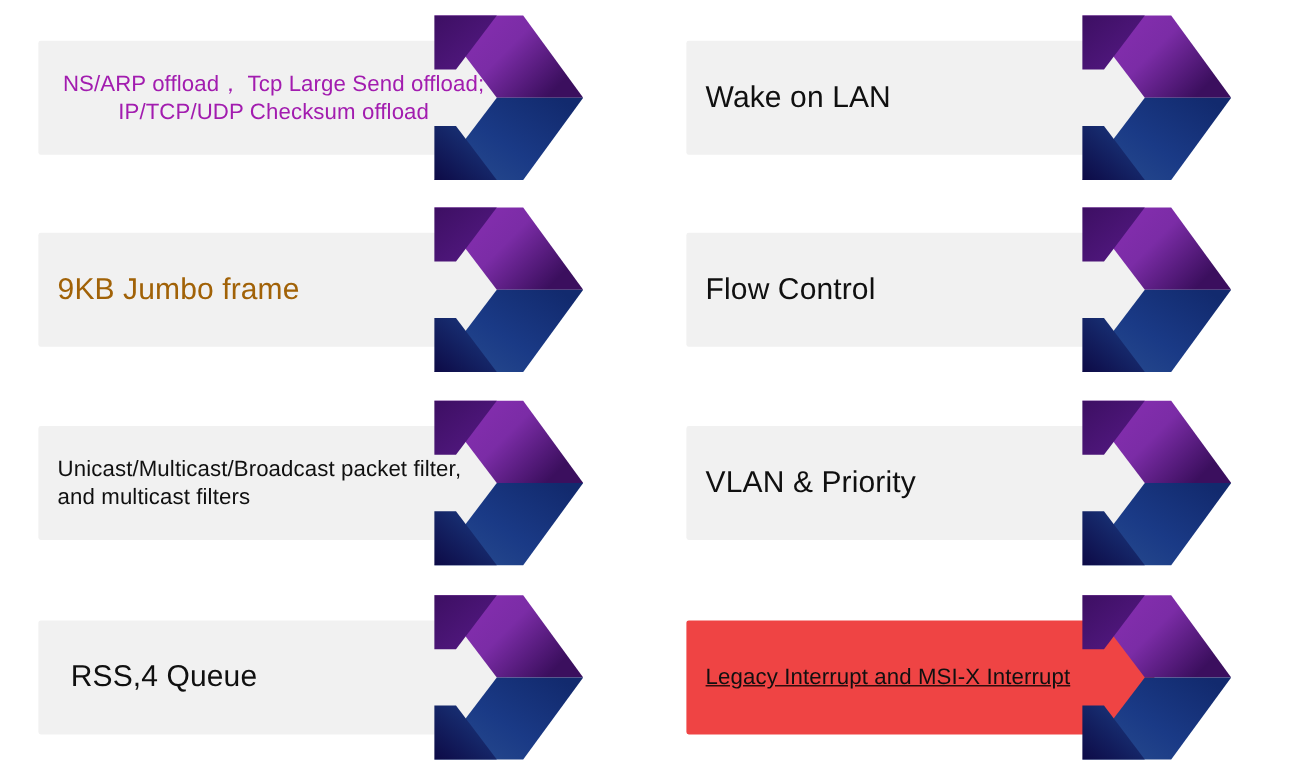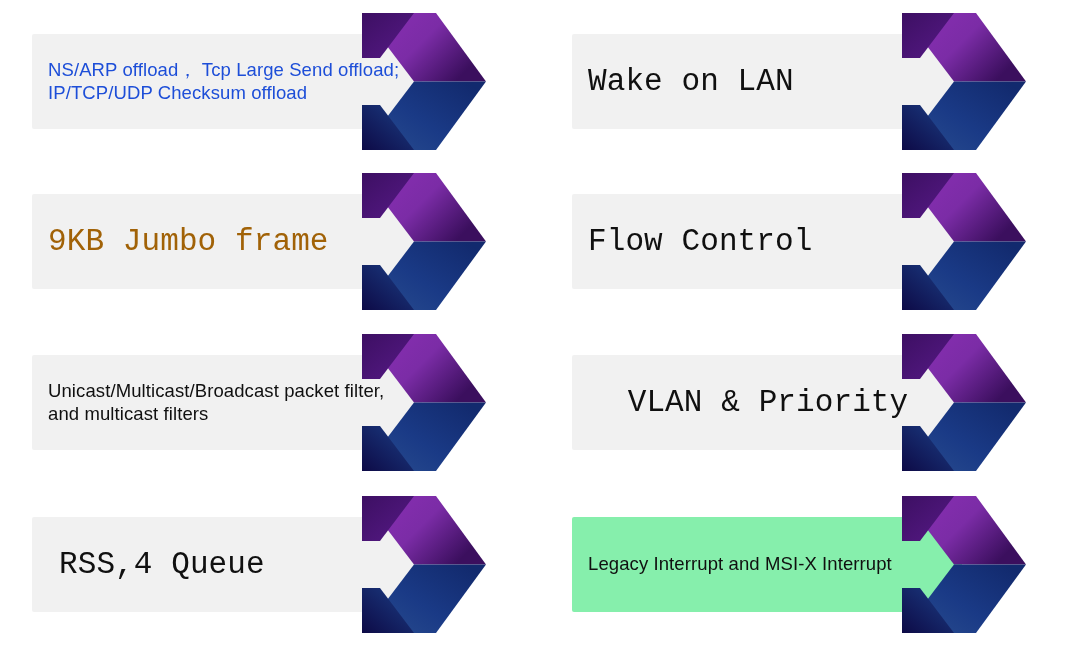--- a/index.html
+++ b/index.html
@@ -38,40 +38,40 @@
     align-items: center;
     box-sizing: border-box;
     padding: 0 14px 0 16px;
   }
   .plate-text {
     color: #101010;
     line-height: 1.22;
     letter-spacing: 0.1px;
     font-weight: 400;
   }
-  .size-lg .plate-text { font-size: 31px; font-family: Liberation Mono, monospace; }
+  .size-lg .plate-text { font-size: 25px; }
   .size-md .plate-text { font-size: 18.5px; }
   
   .arrow {
     position: absolute;
     left: 340px;
     top: 0px;
     width: 146px;
     height: 151px;
     pointer-events: none;
   }
   .arrow svg { display: block; width: 146px; height: 151px; }
 </style>
 </head>
 <body>
 
 <div id="board" style="background: rgb(255, 255, 255);">
     <div class="chev-item size-md" style="left: 0px; top: 6px;">
     <div class="plate" style="background: rgb(241, 241, 241);">
-      <span class="plate-text" style="color: #1d4ed8;">NS/ARP offload， Tcp Large Send offload; IP/TCP/UDP Checksum offload</span>
+      <span class="plate-text" style="color: #a21caf; text-align: center;">NS/ARP offload， Tcp Large Send offload; IP/TCP/UDP Checksum offload</span>
     </div>
     <div class="arrow">
       <svg viewBox="0 0 146 151" xmlns="http://www.w3.org/2000/svg">
         <defs>
           <linearGradient class="g-purple" x1="0" y1="0" x2="1" y2="0.55" id="g-purple-1">
             <stop offset="0" stop-color="#8b2fb5"></stop>
             <stop offset="0.55" stop-color="#7b2ca6"></stop>
             <stop offset="1" stop-color="#3b0f5e"></stop>
           </linearGradient>
           <linearGradient class="g-navy" x1="0" y1="1" x2="1" y2="0.2" id="g-navy-2">
@@ -241,21 +241,21 @@
 
         <path class="p-navy" d="M74 75.5 L146 75.5 L96 144 L22 144 Z" fill="url(#g-navy-14)"></path>
 
         <path class="p-pfold" d="M22 7 L74 7 L40 52 L22 52 Z" fill="url(#g-pfold-15)"></path>
 
         <path class="p-nfold" d="M22 99 L40 99 L74 144 L22 144 Z" fill="url(#g-nfold-16)"></path>
       </svg>
     </div>
   </div>
     <div class="chev-item size-lg" style="left: 540px; top: 327px;">
-    <div class="plate" style="background: rgb(241, 241, 241); justify-content: center;">
+    <div class="plate" style="background: rgb(241, 241, 241);">
       <span class="plate-text" style="color: rgb(16, 16, 16);">VLAN &amp; Priority</span>
     </div>
     <div class="arrow">
       <svg viewBox="0 0 146 151" xmlns="http://www.w3.org/2000/svg">
         <defs>
           <linearGradient class="g-purple" x1="0" y1="0" x2="1" y2="0.55" id="g-purple-21">
             <stop offset="0" stop-color="#8b2fb5"></stop>
             <stop offset="0.55" stop-color="#7b2ca6"></stop>
             <stop offset="1" stop-color="#3b0f5e"></stop>
           </linearGradient>
@@ -315,21 +315,21 @@
 
         <path class="p-navy" d="M74 75.5 L146 75.5 L96 144 L22 144 Z" fill="url(#g-navy-26)"></path>
 
         <path class="p-pfold" d="M22 7 L74 7 L40 52 L22 52 Z" fill="url(#g-pfold-27)"></path>
 
         <path class="p-nfold" d="M22 99 L40 99 L74 144 L22 144 Z" fill="url(#g-nfold-28)"></path>
       </svg>
     </div>
   </div>
     <div class="chev-item size-md" style="left: 540px; top: 489px;">
-    <div class="plate" style="background: #86efac;">
+    <div class="plate" style="background: #ef4444; text-decoration: underline;">
       <span class="plate-text" style="color: rgb(16, 16, 16);">Legacy Interrupt and MSI-X Interrupt</span>
     </div>
     <div class="arrow">
       <svg viewBox="0 0 146 151" xmlns="http://www.w3.org/2000/svg">
         <defs>
           <linearGradient class="g-purple" x1="0" y1="0" x2="1" y2="0.55" id="g-purple-29">
             <stop offset="0" stop-color="#8b2fb5"></stop>
             <stop offset="0.55" stop-color="#7b2ca6"></stop>
             <stop offset="1" stop-color="#3b0f5e"></stop>
           </linearGradient>

